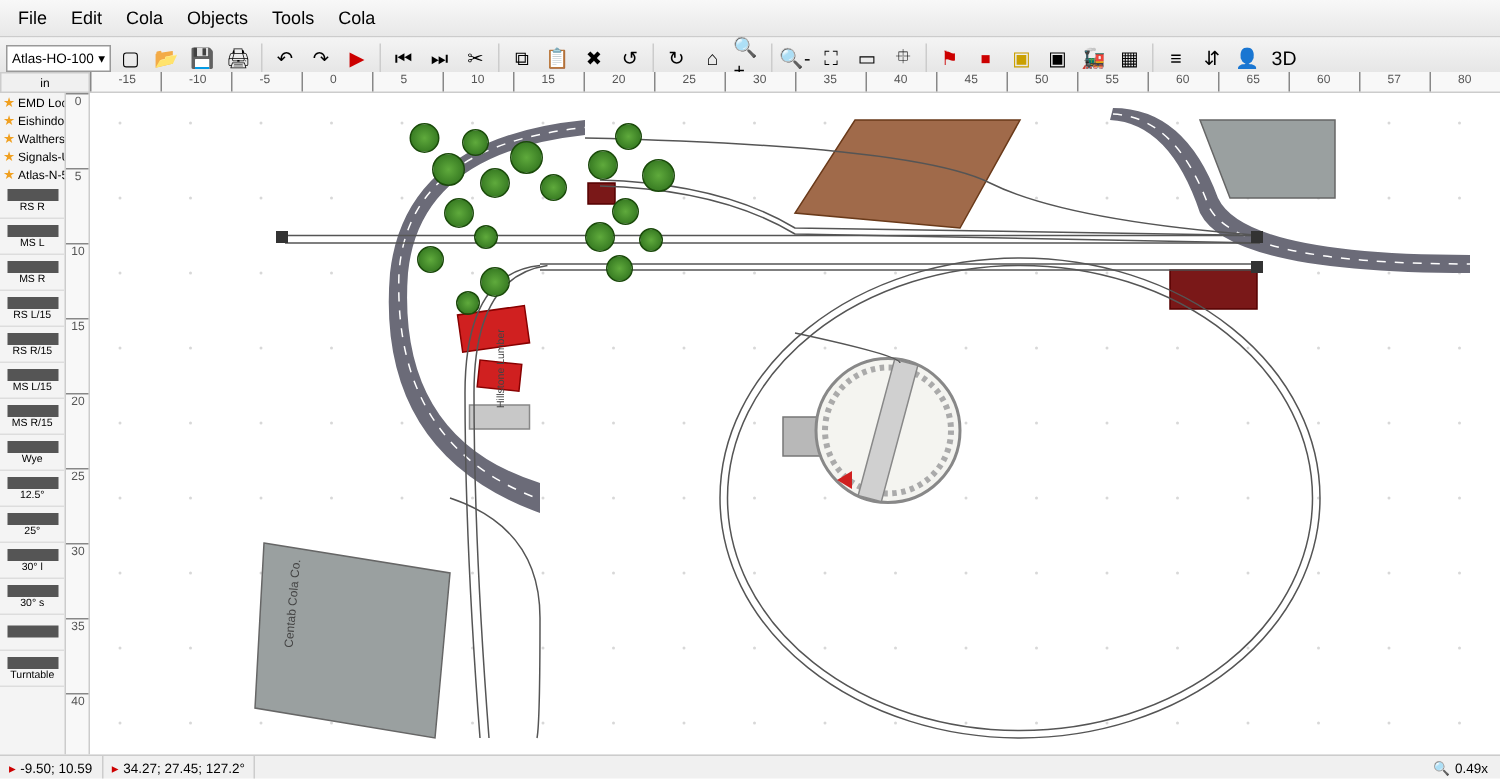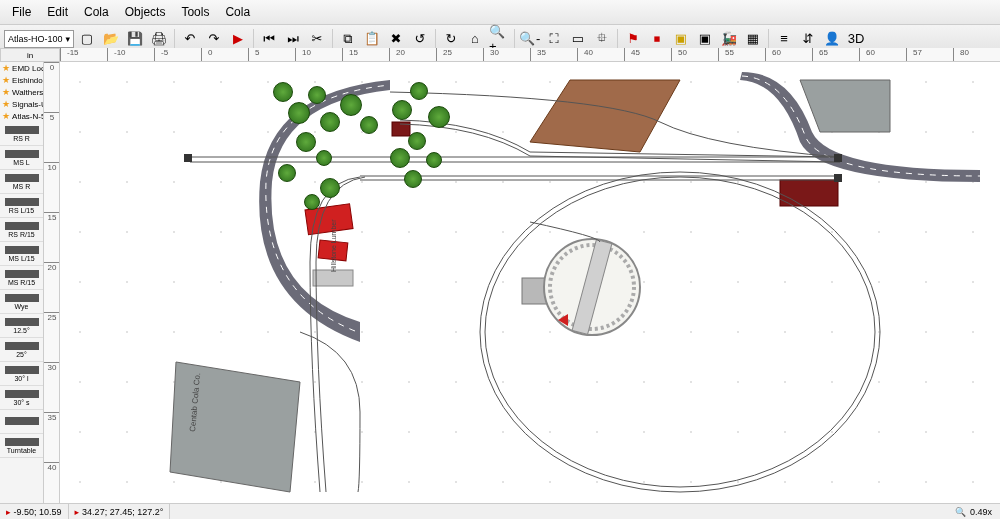--- a/index.html
+++ b/index.html
@@ -8,21 +8,21 @@
 .menubar { height: 20px; background: linear-gradient(#f8f8f8,#e8e8e8); border-bottom: 1px solid #ccc; display: flex; align-items: center; padding: 12px 4px; font-size: 12px; }
 .menubar span { padding: 2px 8px; cursor: default; }
 
 .toolbar { height: 28px; background: linear-gradient(#f4f4f4,#e4e4e4); border-bottom: 1px solid #bbb; display: flex; align-items: center; padding: 0 4px; gap: 2px; font-size: 10px; }
 .toolbar .library-sel { width: 70px; height: 18px; border: 1px solid #999; background: #fff; font-size: 9px; display: flex; align-items: center; padding: 0 3px; }
 .tb-btn { width: 22px; height: 22px; border: 1px solid transparent; display: flex; align-items: center; justify-content: center; font-size: 13px; }
 .tb-sep { width: 1px; height: 20px; background: #ccc; margin: 0 2px; }
 
 .ruler-corner { position: absolute; left: 0; top: 48px; width: 60px; height: 14px; background: #f0f0f0; border: 1px solid #ccc; font-size: 8px; display:flex; align-items:center; justify-content:center; }
 .ruler-h { position: absolute; left: 60px; right: 0; top: 48px; height: 14px; background: #f8f8f8; border-bottom: 1px solid #ccc; overflow: hidden; }
-.ruler-h .tick { position: absolute; top: 0; height: 14px; border-left: 1px solid #888; font-size: 8px; padding-left: 6px; color: #555; }
+.ruler-h .tick { position: absolute; top: 0; height: 14px; border-left: 1px solid #888; font-size: 8px; padding-left: 18px; color: #555; }
 .ruler-v { position: absolute; left: 44px; top: 62px; bottom: 16px; width: 16px; background: #f8f8f8; border-right: 1px solid #ccc; overflow: hidden; }
 .ruler-v .tick { position: absolute; left: 0; width: 16px; border-top: 1px solid #888; font-size: 8px; color: #555; text-align: center; }
 
 .sidebar { position: absolute; left: 0; top: 62px; bottom: 16px; width: 44px; background: #f4f4f4; border-right: 1px solid #ccc; overflow: hidden; font-size: 8px; }
 .lib-item { display: flex; align-items: center; padding: 1px 2px; white-space: nowrap; overflow: hidden; }
 .lib-star { color: #f0a020; margin-right: 2px; font-size: 9px; }
 .track-item { height: 24px; border-bottom: 1px solid #ddd; display: flex; flex-direction: column; align-items: center; justify-content: center; font-size: 7px; }
 .track-glyph { width: 34px; height: 8px; background: #555; margin-bottom: 1px; }
 
 .canvas { position: absolute; left: 60px; right: 0; top: 62px; bottom: 16px; background: #fff; overflow: hidden; }

